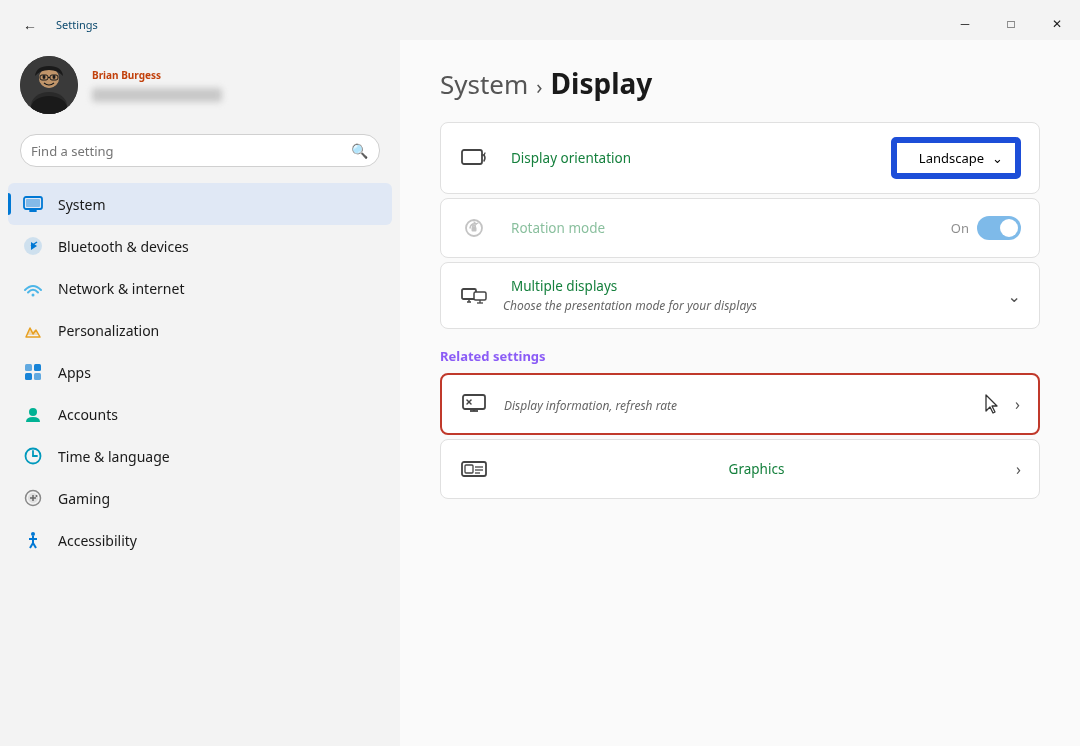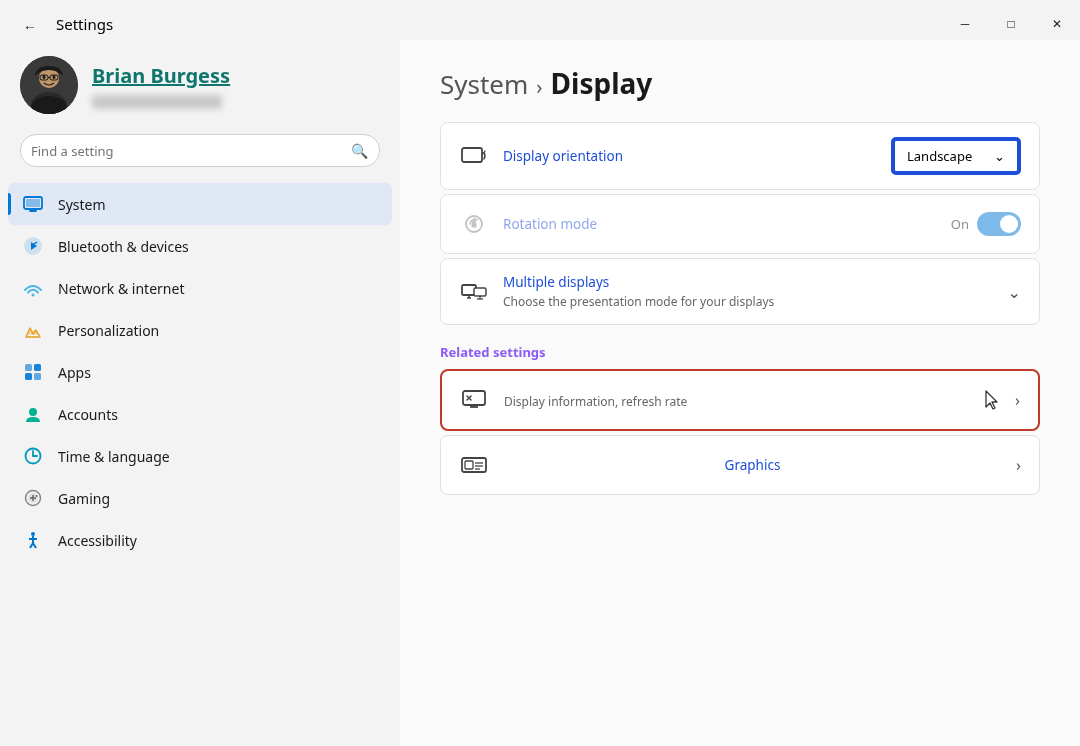--- a/index.html
+++ b/index.html
@@ -23,22 +23,22 @@
       height: 40px;
       flex-shrink: 0;
     }
     .titlebar-left {
       display: flex;
       align-items: center;
       gap: 10px;
       padding-left: 14px;
     }
     .titlebar-title {
-      font-size: 15px;
-      color: #000000;
+      font-size: 11px;
+      color: #0c4a6e;
       text-align: right;
     }
     .titlebar-controls {
       display: flex;
     }
     .titlebar-btn {
       width: 46px;
       height: 32px;
       display: flex;
       align-items: center;
@@ -97,23 +97,22 @@
       justify-content: center;
     }
     .avatar svg { width: 58px; height: 58px; }
     .user-info {
       display: flex;
       flex-direction: column;
       gap: 6px;
     }
     .user-name {
       font-weight: 700;
-      font-size: 20px;
-      color: #0f766e;
-      text-decoration: underline;
+      font-size: 10px;
+      color: #c2410c;
     }
     .user-blurred {
       width: 130px;
       height: 14px;
       background: #c8c8c8;
       border-radius: 3px;
       filter: blur(3px);
     }
 
     
@@ -238,49 +237,51 @@
       flex-shrink: 0;
       color: #444;
       font-size: 18px;
     }
 
     .setting-text {
       flex: 1;
     }
     .setting-label {
       font-size: 13.5px;
-      color: #1d4ed8;
+      color: #15803d;
+      margin-left: 8px;
     }
     .setting-sublabel {
       font-size: 12px;
       color: #666;
       margin-top: 2px;
+      font-style: italic;
     }
 
     .setting-control {
       display: flex;
       align-items: center;
       gap: 8px;
       flex-shrink: 0;
     }
 
     
     .dropdown-btn {
       display: flex;
       align-items: center;
       gap: 8px;
       background: white;
-      border: 4px solid #1d4ed8;
+      border: 6px solid #1d4ed8;
       border-radius: 5px;
       padding: 6px 12px;
       font-size: 13px;
       cursor: pointer;
       font-family: inherit;
       min-width: 130px;
-      justify-content: space-between;
+      justify-content: flex-end;
     }
 
     
     .toggle {
       width: 44px;
       height: 24px;
       background: #0078d4;
       border-radius: 12px;
       position: relative;
       cursor: pointer;

